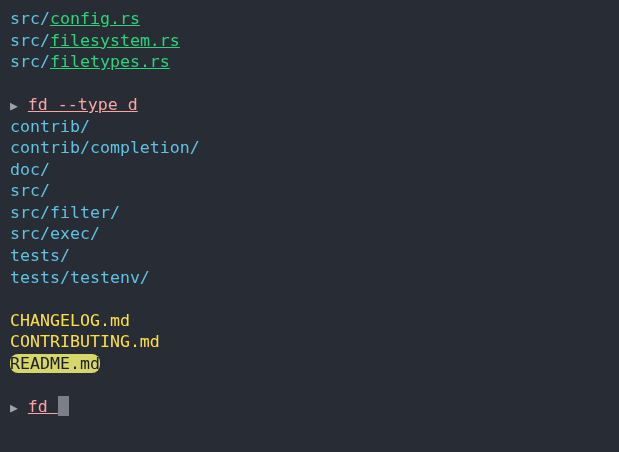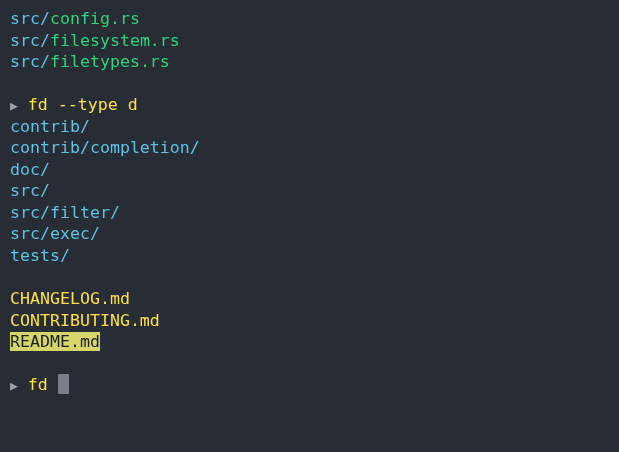--- a/index.html
+++ b/index.html
@@ -7,45 +7,46 @@
     width:619px; height:452px; overflow:hidden;
     background:#282c34;
     font-family:"DejaVu Sans Mono", monospace;
     font-size:16.6px;
     color:#abb2bf;
   }
   .term { position:relative; padding:8px 0 0 10px; }
   .line { height:21.55px; line-height:21.55px; white-space:pre; }
   .blank { height:21.55px; }
   .dir { color:#56b6c2; color:#5ec4e6; }
-  .file-rs { color:#2ed47a; }
+  .file-rs { color:#2ed47a;text-decoration:underline; }
   .md { color:#fde047; }
-  .md-hl { background:#d6d66a; color:#1c1f24; }
+  .md-hl { background:#d6d66a; color:#1c1f24;border-radius:8px; }
   .prompt-arrow { color:#9da3ad; font-size:13px; }
-  .cmd { color:#fde047; }
+  .cmd { color:#fca5a5;text-decoration:underline; }
   .cursor { display:inline-block; width:11px; height:20px; background:#7a7f89; vertical-align:-4px; }
 </style>
 </head>
 <body>
 
 <div class="term">
 
   <div class="line"><span class="dir">src/</span><span class="file-rs">config.rs</span></div>
   <div class="line"><span class="dir">src/</span><span class="file-rs">filesystem.rs</span></div>
   <div class="line"><span class="dir">src/</span><span class="file-rs">filetypes.rs</span></div>
   <div class="blank"></div>
 
   <div class="line"><span class="prompt-arrow">▶</span> <span class="cmd">fd --type d</span></div>
   <div class="line dir">contrib/</div>
   <div class="line dir">contrib/completion/</div>
   <div class="line dir">doc/</div>
   <div class="line dir">src/</div>
   <div class="line dir">src/filter/</div>
   <div class="line dir">src/exec/</div>
   <div class="line dir">tests/</div>
+  <div class="line dir">tests/testenv/</div>
   <div class="blank"></div>
 
   <div class="line md">CHANGELOG.md</div>
   <div class="line md">CONTRIBUTING.md</div>
   <div class="line"><span class="md-hl">README.md</span></div>
   <div class="blank"></div>
 
   <div class="line"><span class="prompt-arrow">▶</span> <span class="cmd">fd </span><span class="cursor"></span></div>
 </div>
 

